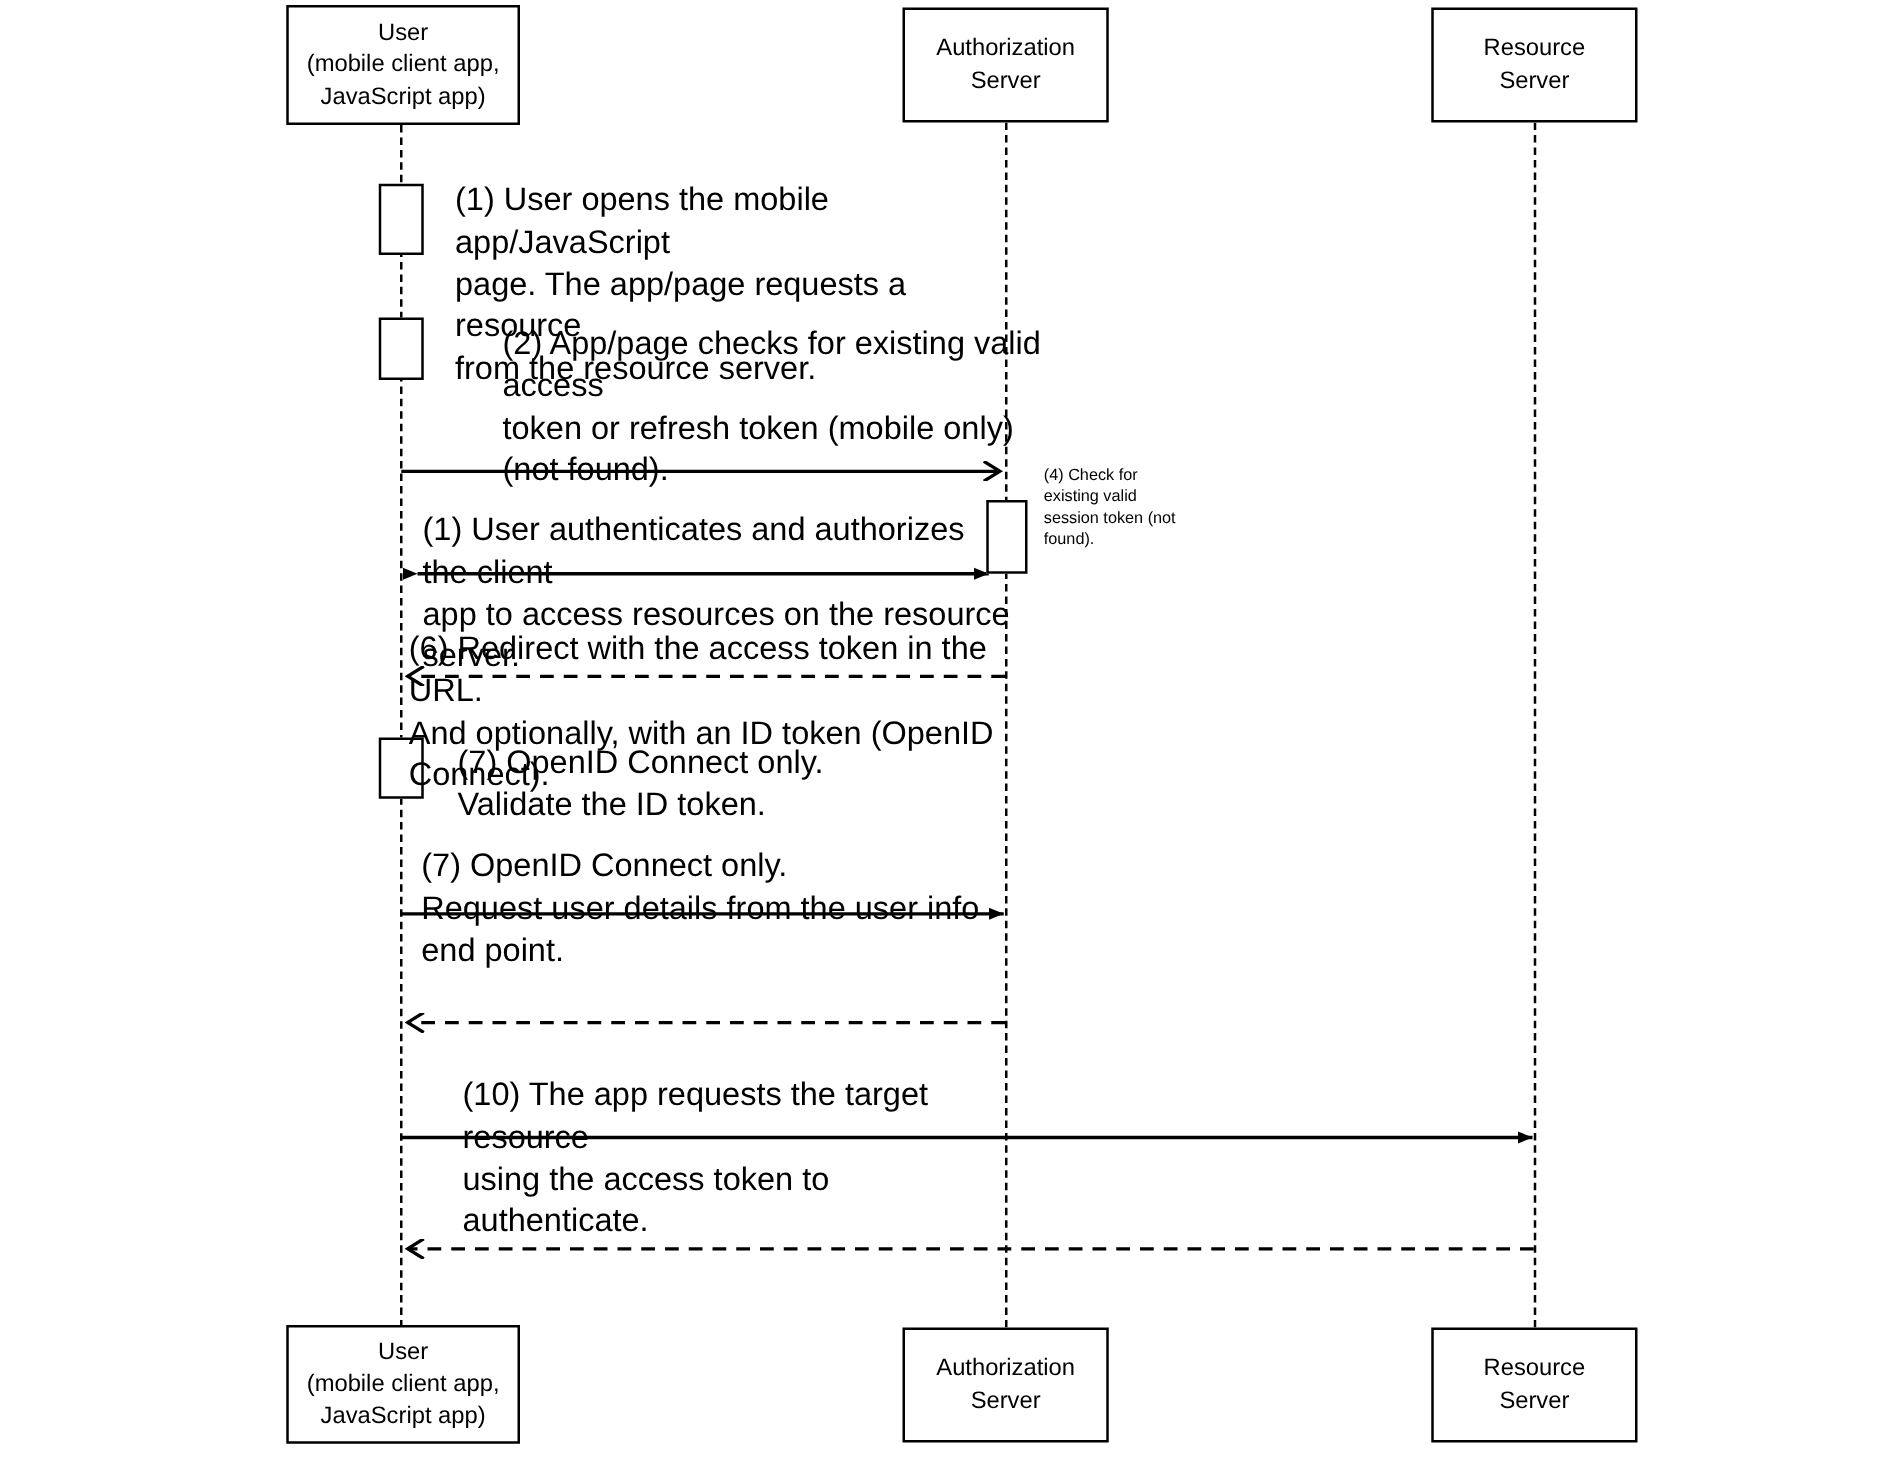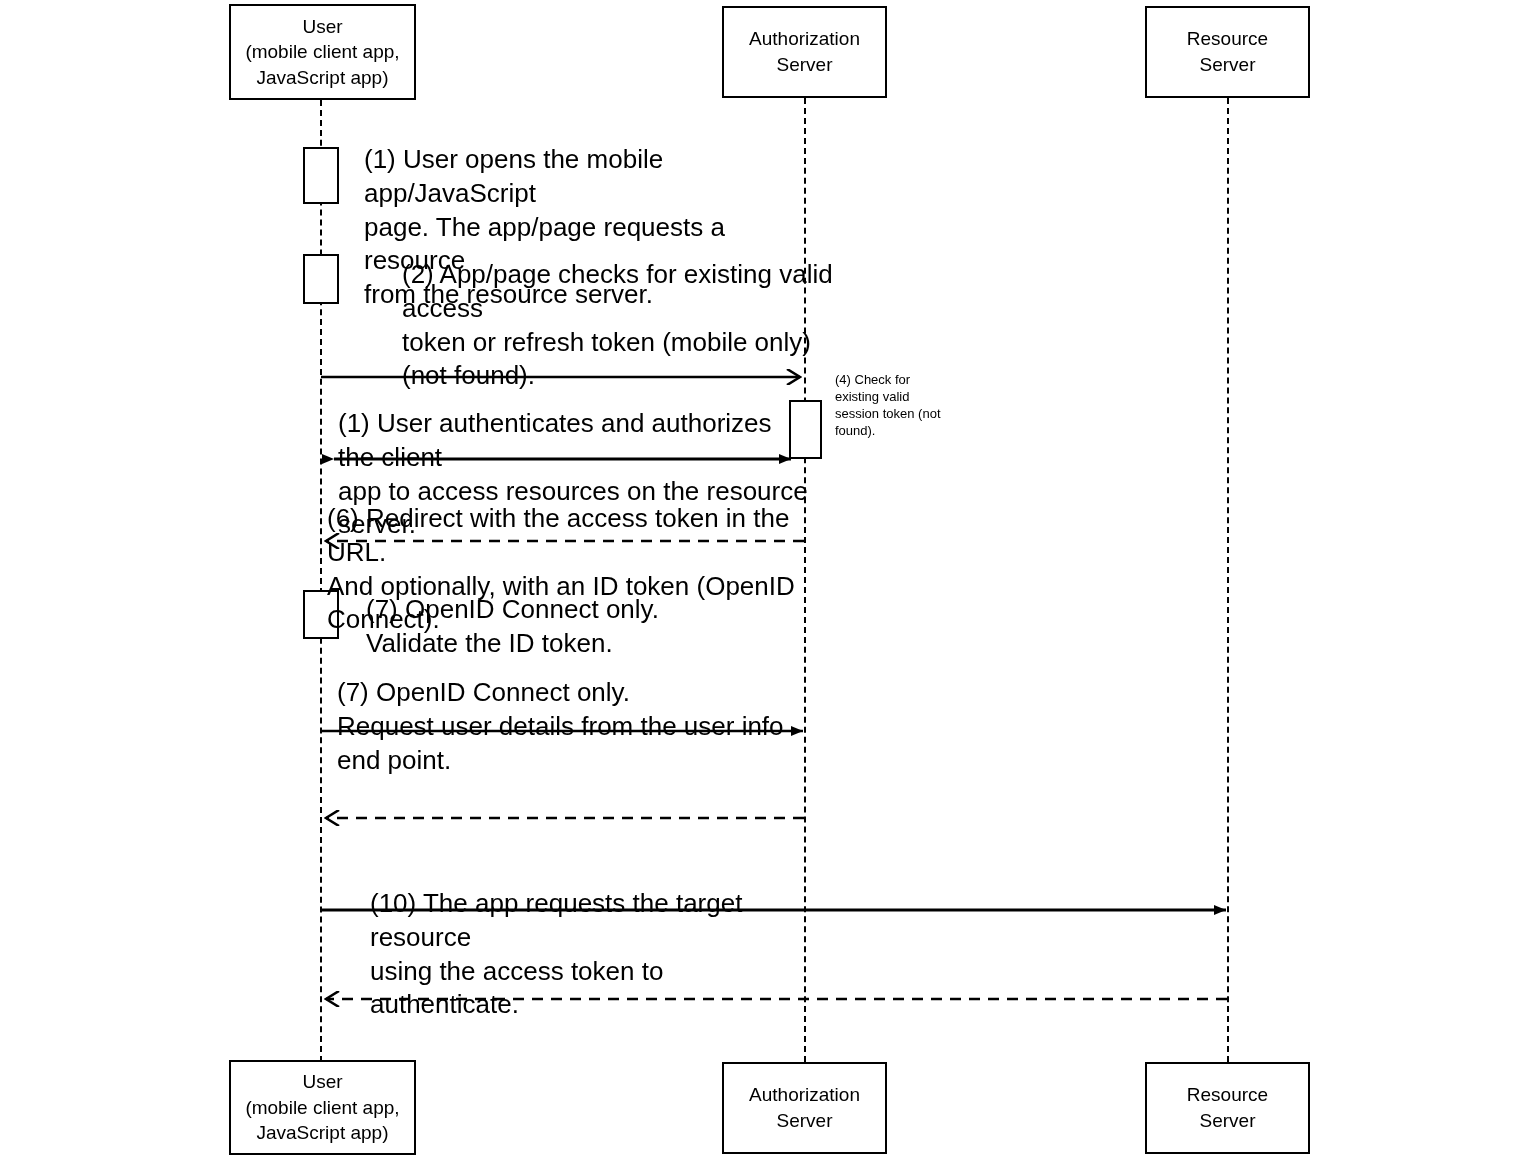--- a/index.html
+++ b/index.html
@@ -179,17 +179,17 @@
   <div class="msg-label" style="left:327px; top:481px; width:500px;margin-top:21px;">(6) Redirect with the access token in the URL.
 And optionally, with an ID token (OpenID Connect).</div>
 
   <div class="msg-label" style="left:366px; top:593px; width:330px;">(7) OpenID Connect only.
 Validate the ID token.</div>
 
   <div class="msg-label" style="left:337px; top:676px; width:480px;">(7) OpenID Connect only.
 Request user details from the user info end point.</div>
 
 
-  <div class="msg-label" style="left:370px; top:887px; width:430px;">(10) The app requests the target resource
+  <div class="msg-label" style="left:370px; top:859px; width:430px;">(10) The app requests the target resource
 using the access token to authenticate.</div>
 
 
 </div>
 
 </body></html>

